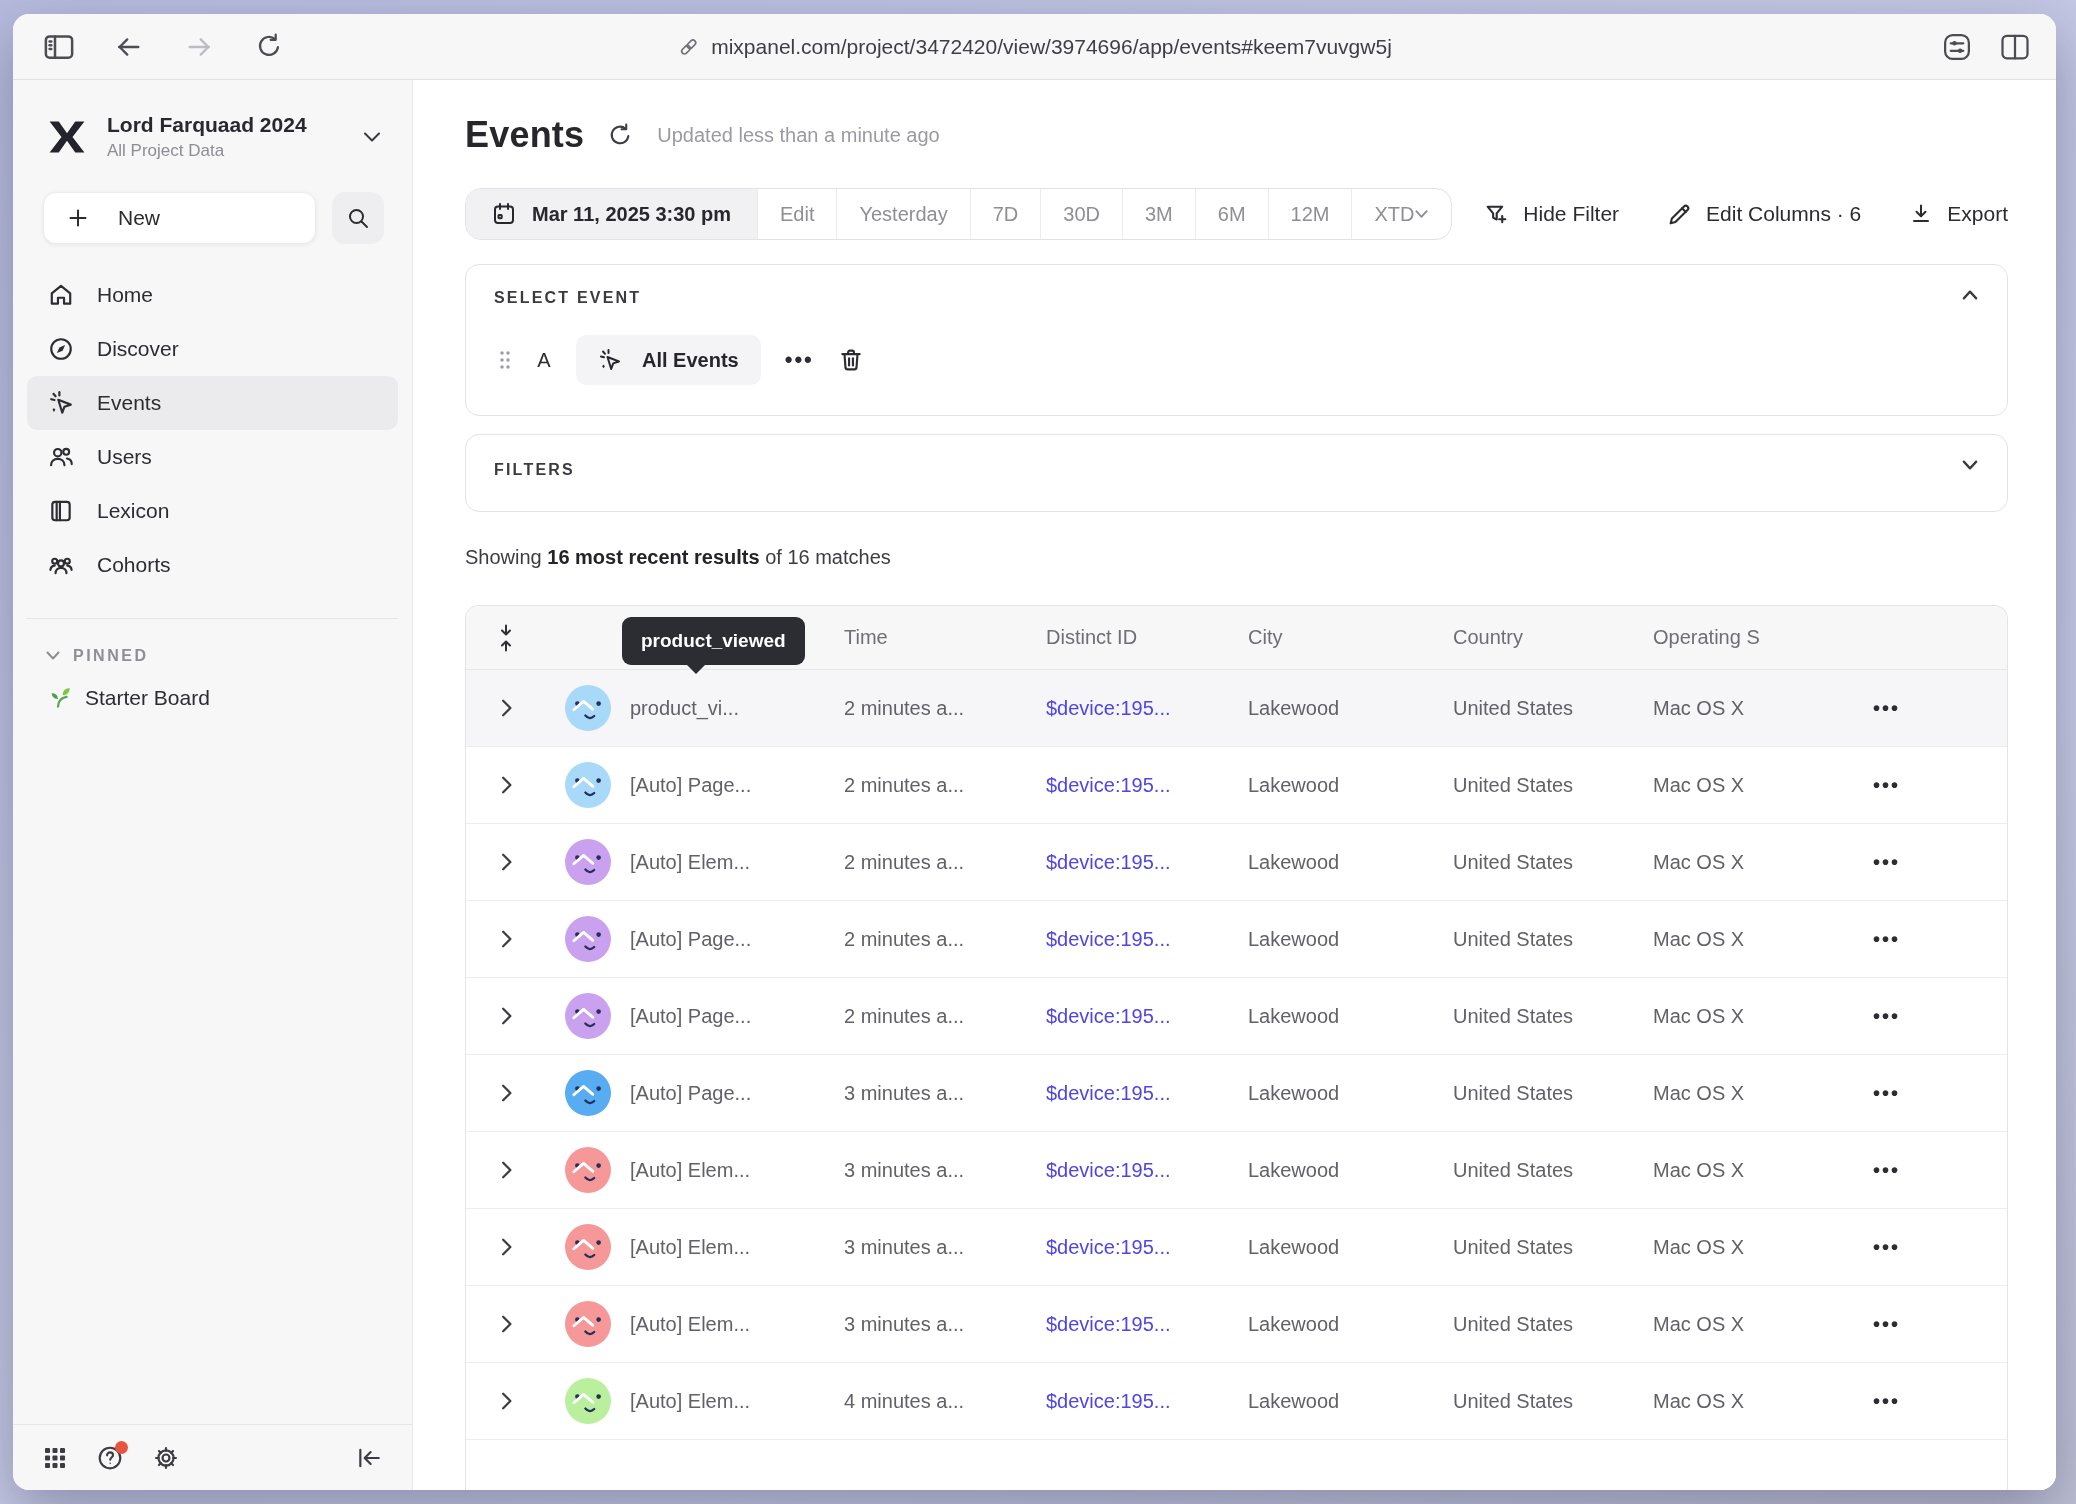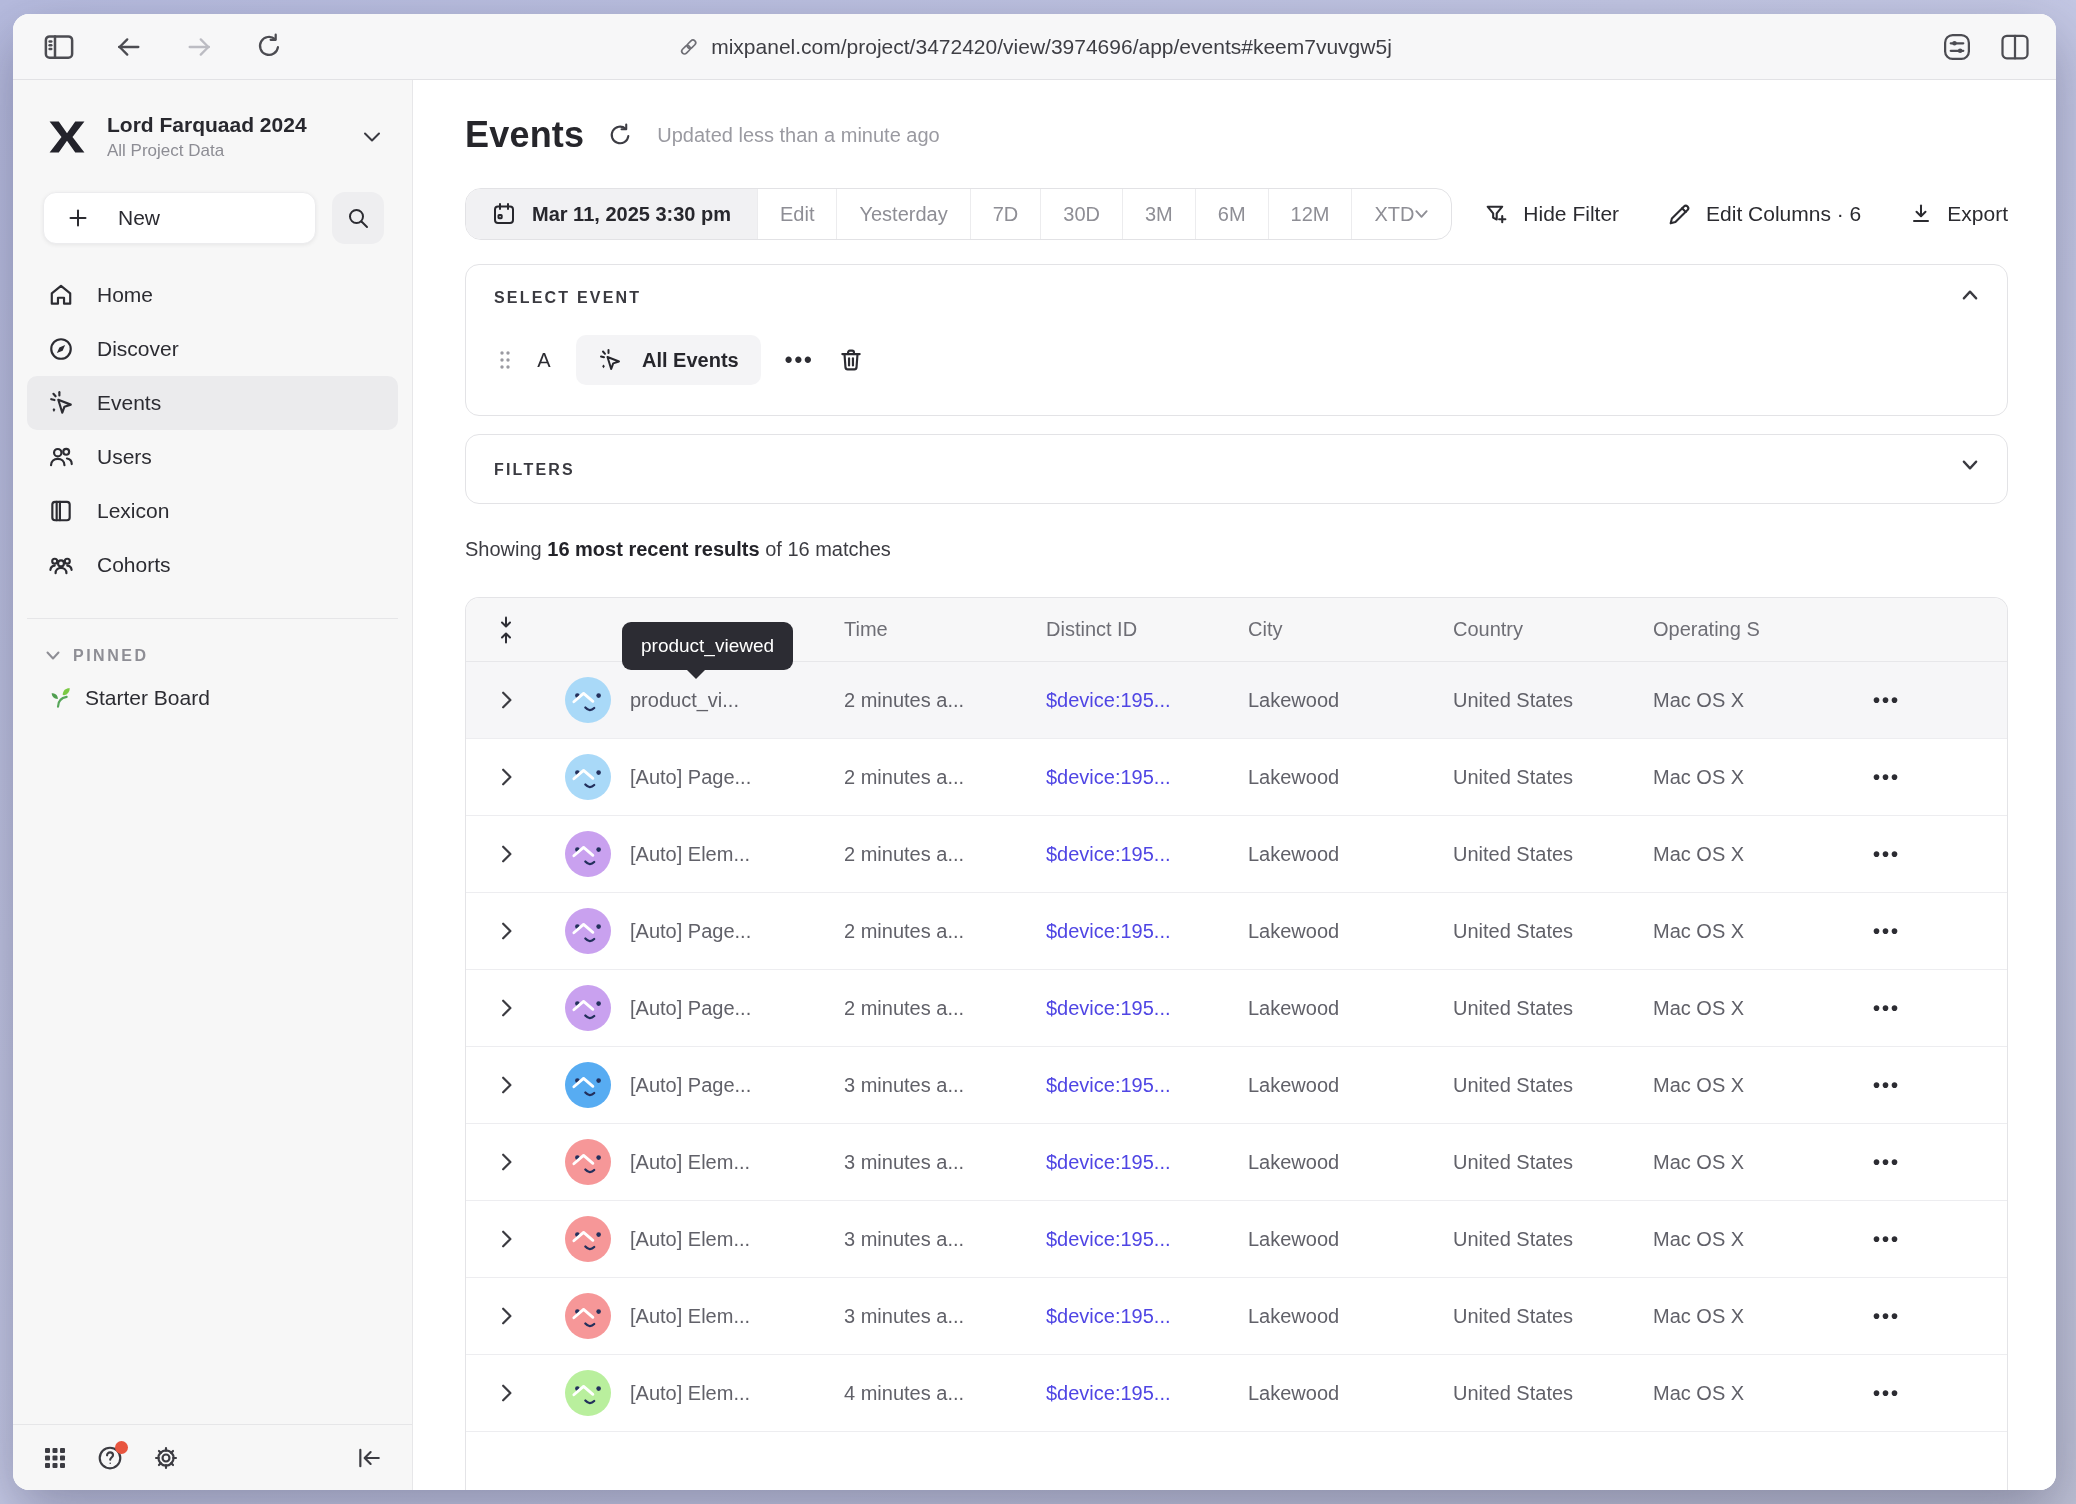--- a/index.html
+++ b/index.html
@@ -87,21 +87,21 @@
   .select-event { margin-top:24px; padding:24px 28px 24px; }
   .event-row { display:flex; align-items:center; gap:24px; margin:28px 0 6px 4px; }
   .drag { color:#9a9aa1; display:flex; cursor:grab; }
   .row-letter { font-size:20px; color:#2c2c32; width:16px; text-align:center; }
   .chip { display:flex; align-items:center; gap:20px; background:#f4f4f6; border-radius:10px;
           padding:13px 22px; font-size:20px; font-weight:700; color:#26262c; cursor:pointer; }
   .mini-btn { color:#2c2c32; display:flex; cursor:pointer; }
   .dots-txt { font-size:22px; letter-spacing:2px; color:#2c2c32; font-weight:700; }
   .add-row { display:flex; align-items:center; gap:14px; margin:24px 0 4px 62px; font-size:21px;
              color:#26262c; cursor:pointer; }
-  .filters-card { margin-top:18px; padding:26px 28px 24px; }
+  .filters-card { margin-top:18px; padding:26px 28px 32px; }
 
   .results { margin-top:34px; font-size:20px; color:#3c3c42; }
   .results b { color:#232329; }
 
   
   .table-card { margin-top:36px; border:1px solid #e4e4e7; border-bottom:none;
                 border-radius:14px 14px 0 0; overflow:visible; position:relative; }
   .thead { display:flex; align-items:center; background:#f7f7f8; height:64px;
            border-radius:13px 13px 0 0; border-bottom:1px solid #e7e7ea;
            color:#6e6e75; font-size:20px; }
@@ -117,22 +117,22 @@
   .c-country { width:200px; flex:none; }
   .c-os { width:180px; flex:none; }
   .c-more { flex:1; padding-left:40px; }
   .hdr-collapse { color:#2f2f36; display:flex; cursor:pointer; }
   .expander { color:#3b3b41; display:flex; cursor:pointer; }
   .avatar { width:46px; height:46px; border-radius:50%; flex:none; }
   .avatar svg { display:block; width:100%; height:100%; }
   .link { color:#4f45e4; }
   .row-more { font-size:20px; letter-spacing:2px; color:#2c2c32; font-weight:700; cursor:pointer; }
 
-  .tooltip { position:absolute; left:156px; top:24px; background:#2c2c33; color:#fff;
-             font-size:19px; font-weight:400; padding:13px 19px; border-radius:9px; z-index:6;
+  .tooltip { position:absolute; left:156px; top:11px; background:#2c2c33; color:#fff;
+             font-size:19px; font-weight:700; padding:13px 19px; border-radius:9px; z-index:6;
              white-space:nowrap; }
   .tooltip:after { content:""; position:absolute; left:64px; bottom:-9px; border:10px solid transparent;
                    border-top:10px solid #2c2c33; border-bottom:none; }
 </style>
 </head>
 <body>
 
 <div class="desktop">
   <div class="window">
 

